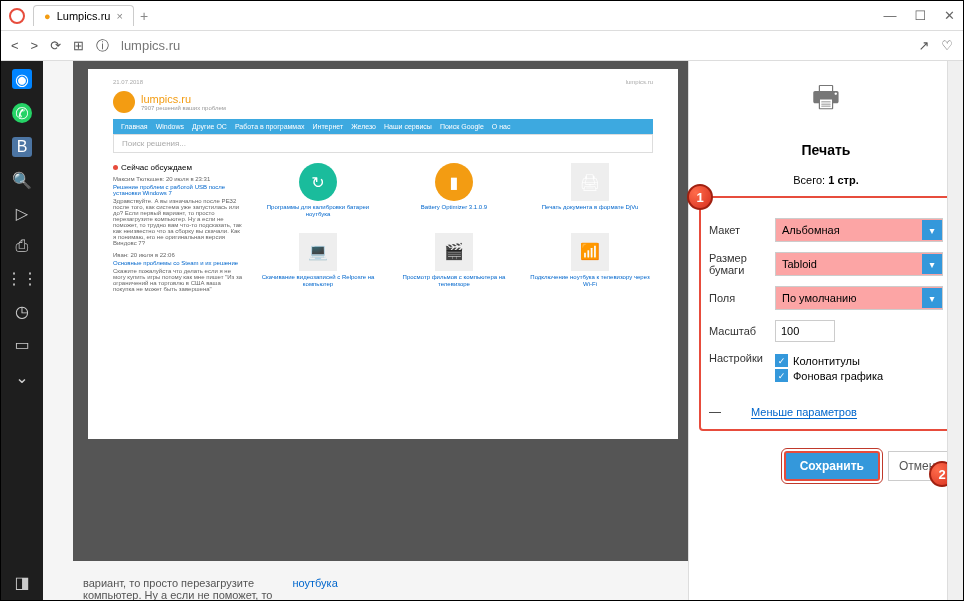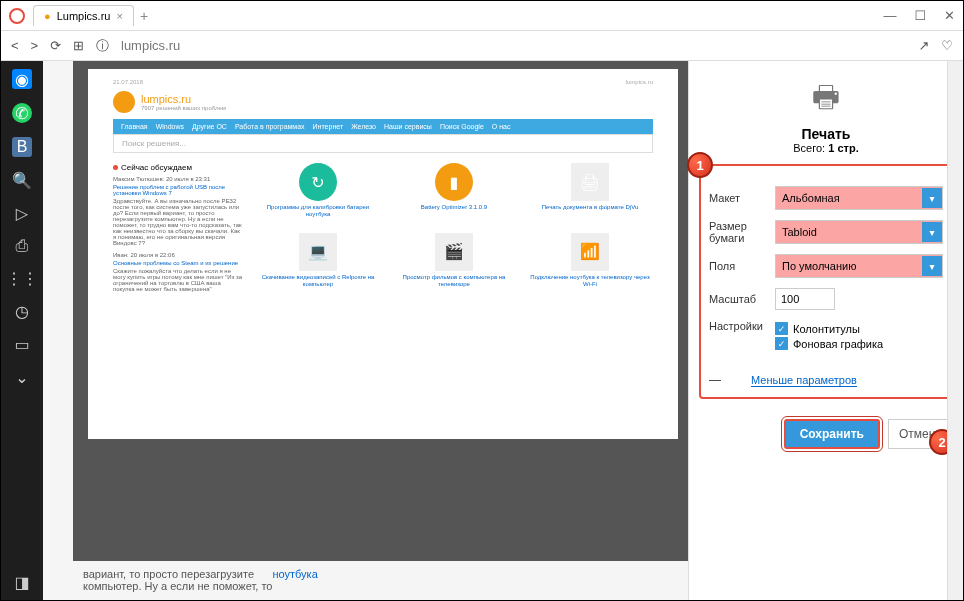--- a/index.html
+++ b/index.html
@@ -32,27 +32,27 @@
 .pv-disc { color: #000; font-size: 8px; margin-bottom: 4px; }
 .red-dot { display: inline-block; width: 5px; height: 5px; background: #e74c3c; border-radius: 50%; margin-right: 3px; }
 .pv-link { color: #0066cc; display: block; margin: 2px 0; }
 .pv-grid { display: grid; grid-template-columns: repeat(3, 1fr); gap: 10px; flex: 1; }
 .pv-item { text-align: center; }
 .pv-icon { width: 38px; height: 38px; border-radius: 50%; margin: 0 auto 3px; display: flex; align-items: center; justify-content: center; color: #fff; font-size: 16px; }
 .pv-icon.teal { background: #1abc9c; }
 .pv-icon.orange { background: #f39c12; }
 .pv-icon.img { background: #eee; border-radius: 0; }
 .pv-cap { color: #0066cc; font-size: 6px; line-height: 1.2; }
-.below-preview { position: absolute; bottom: 10px; left: 40px; font-size: 11px; color: #555; width: 600px; display: flex; }
+.below-preview { position: absolute; bottom: 1px; left: 40px; font-size: 11px; color: #555; width: 600px; display: flex; gap: 20px; }
 .below-link { color: #0066cc; }
 .y-badge { position: absolute; left: 44px; top: 4px; font-weight: bold; color: #e74c3c; font-size: 16px; }
 .print-panel { width: 275px; background: #fff; border-left: 1px solid #ddd; display: flex; flex-direction: column; padding: 14px 10px; position: relative; }
 .print-header { text-align: center; margin-bottom: 10px; }
 .printer-icon { font-size: 30px; color: #777; }
-.print-title { font-weight: bold; font-size: 14px; margin: 0 0; }
+.print-title { font-weight: bold; font-size: 14px; margin: 16px 0; }
 .print-pages { font-size: 11px; }
 .settings-box { border: 2px solid #e74c3c; border-radius: 4px; padding: 10px 8px; position: relative; }
 .badge { position: absolute; width: 26px; height: 26px; background: radial-gradient(circle at 30% 30%, #ff6b4a, #d63020); border: 2px solid #a02010; border-radius: 50%; color: #fff; font-weight: bold; display: flex; align-items: center; justify-content: center; font-size: 13px; }
 .badge1 { top: -14px; left: -14px; }
 .row { display: flex; align-items: center; margin: 10px 0; gap: 8px; }
 .row-label { width: 58px; font-size: 11px; color: #333; }
 .row-select { flex: 1; border: 1px solid #ccc; height: 24px; padding: 2px 6px; display: flex; align-items: center; justify-content: space-between; font-size: 11px; background: #fca5a5; }
 .sel-arrow { width: 20px; height: 20px; background: #3498db; color: #fff; display: flex; align-items: center; justify-content: center; font-size: 10px; margin: -2px -6px -2px 0; }
 .row-input { width: 60px; height: 22px; border: 1px solid #ccc; padding: 4px 5px; font-size: 11px; }
 .chk-row { display: flex; align-items: center; gap: 5px; font-size: 11px; margin: 2px 0; }

